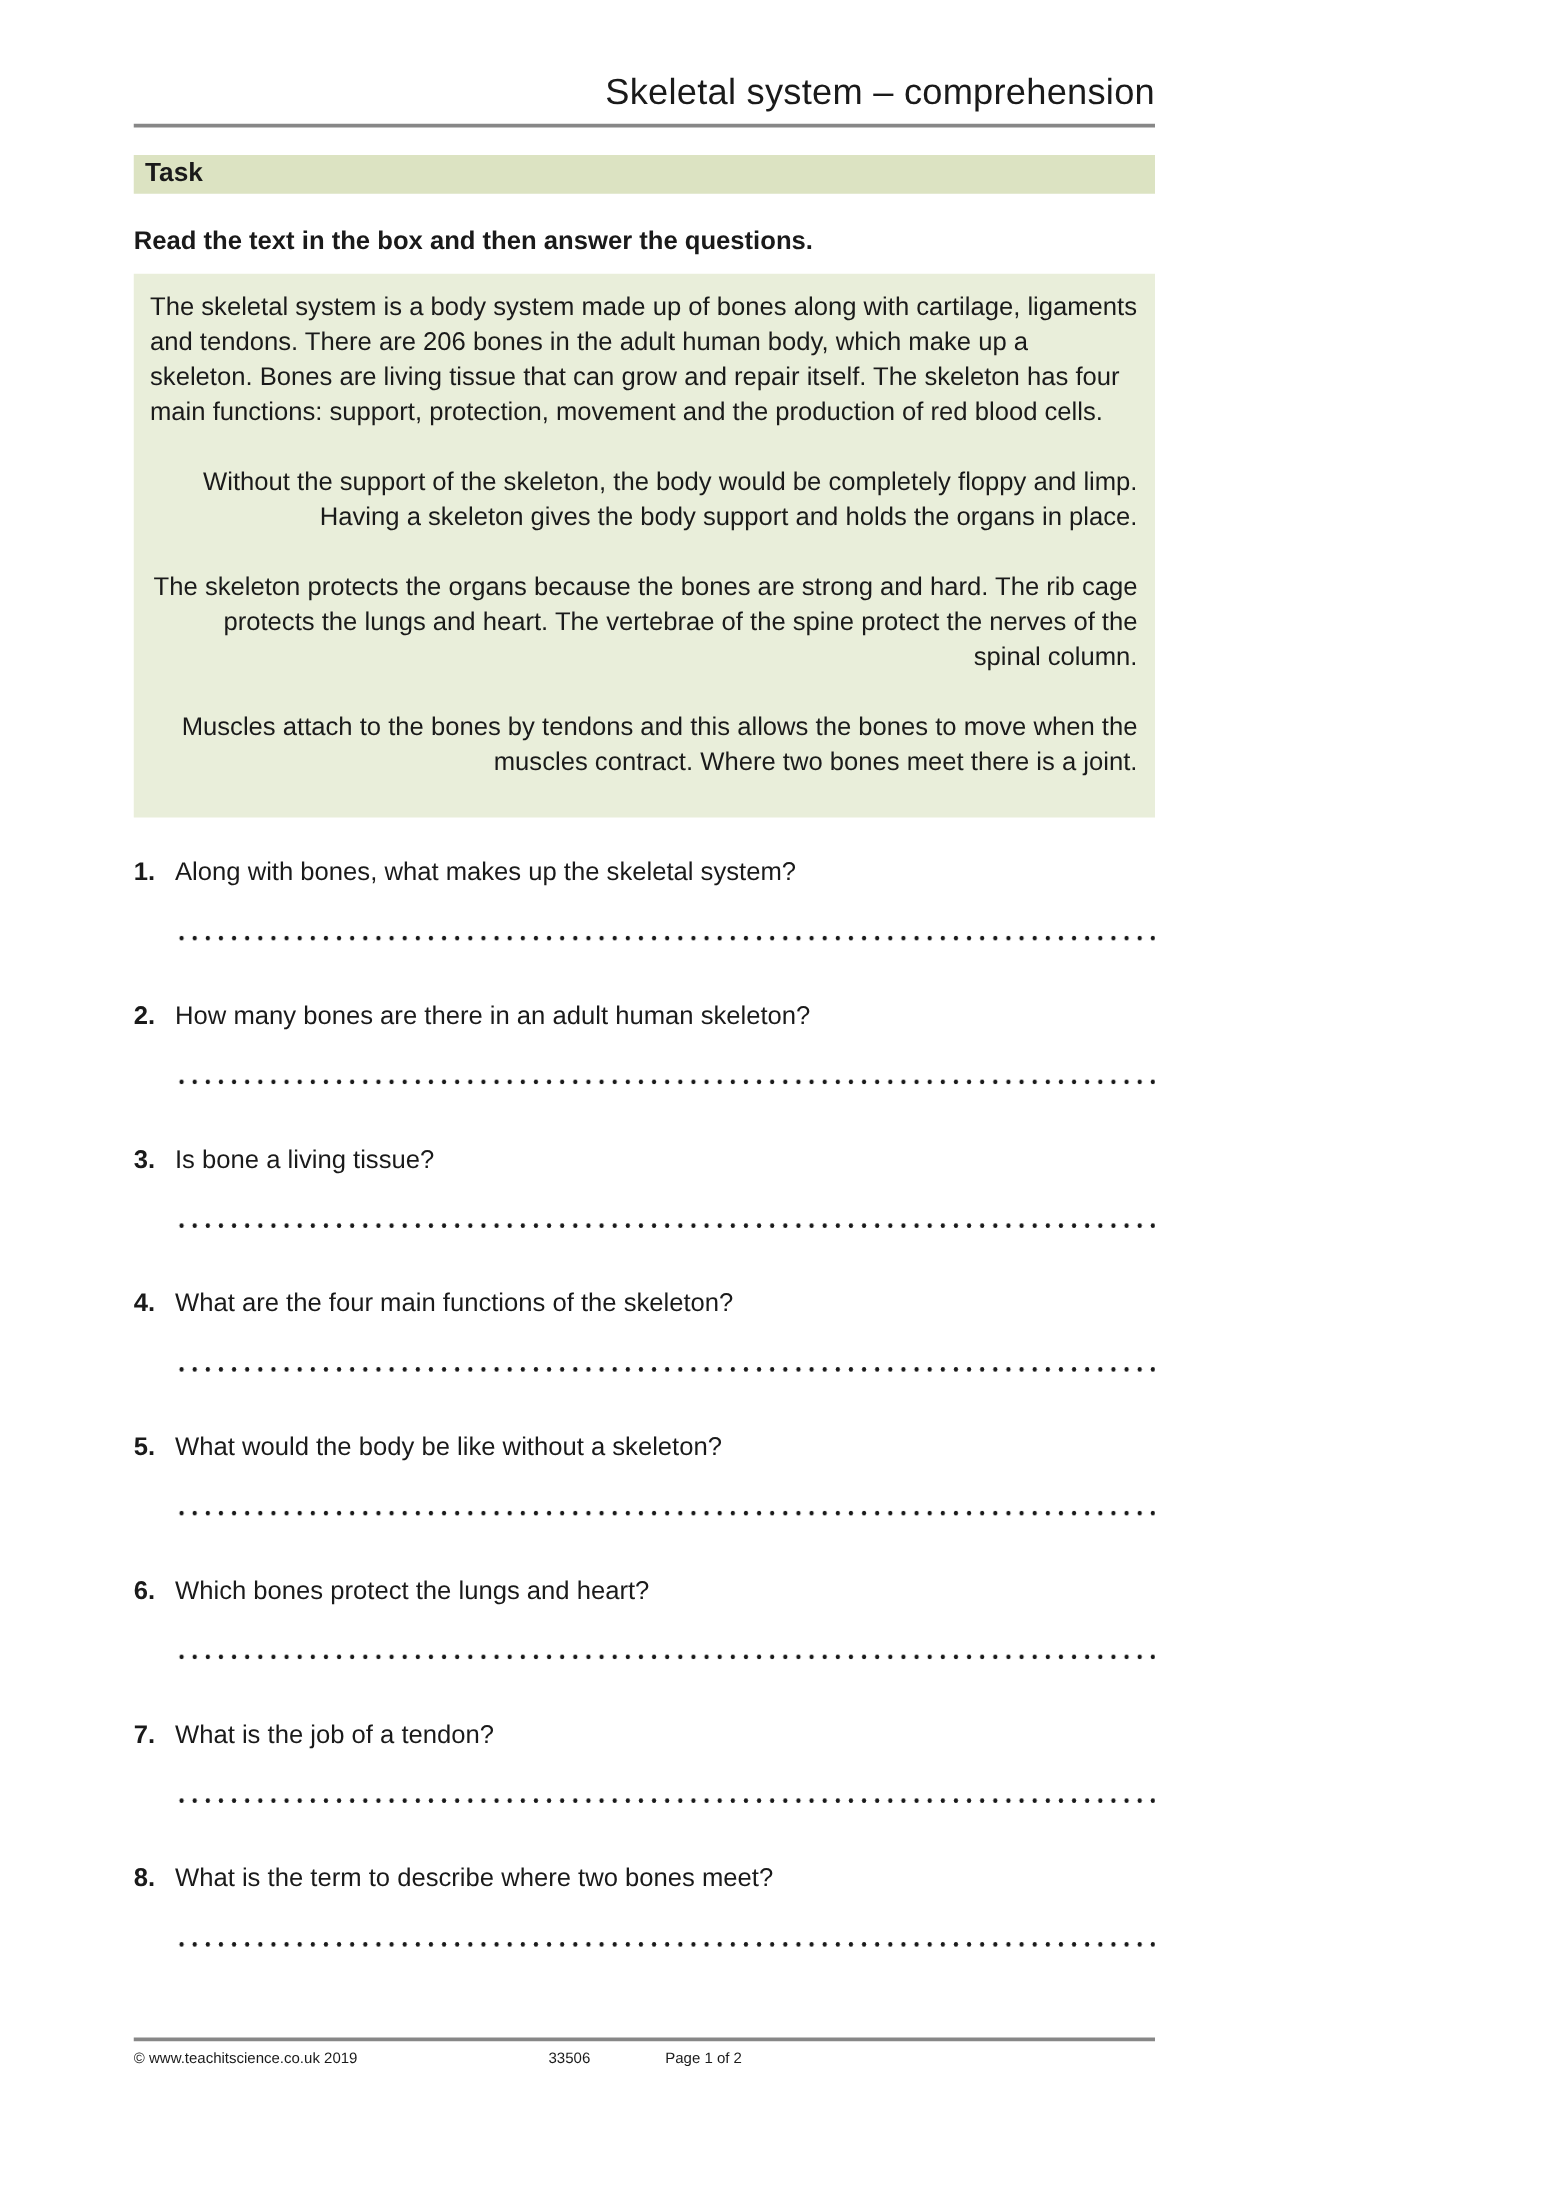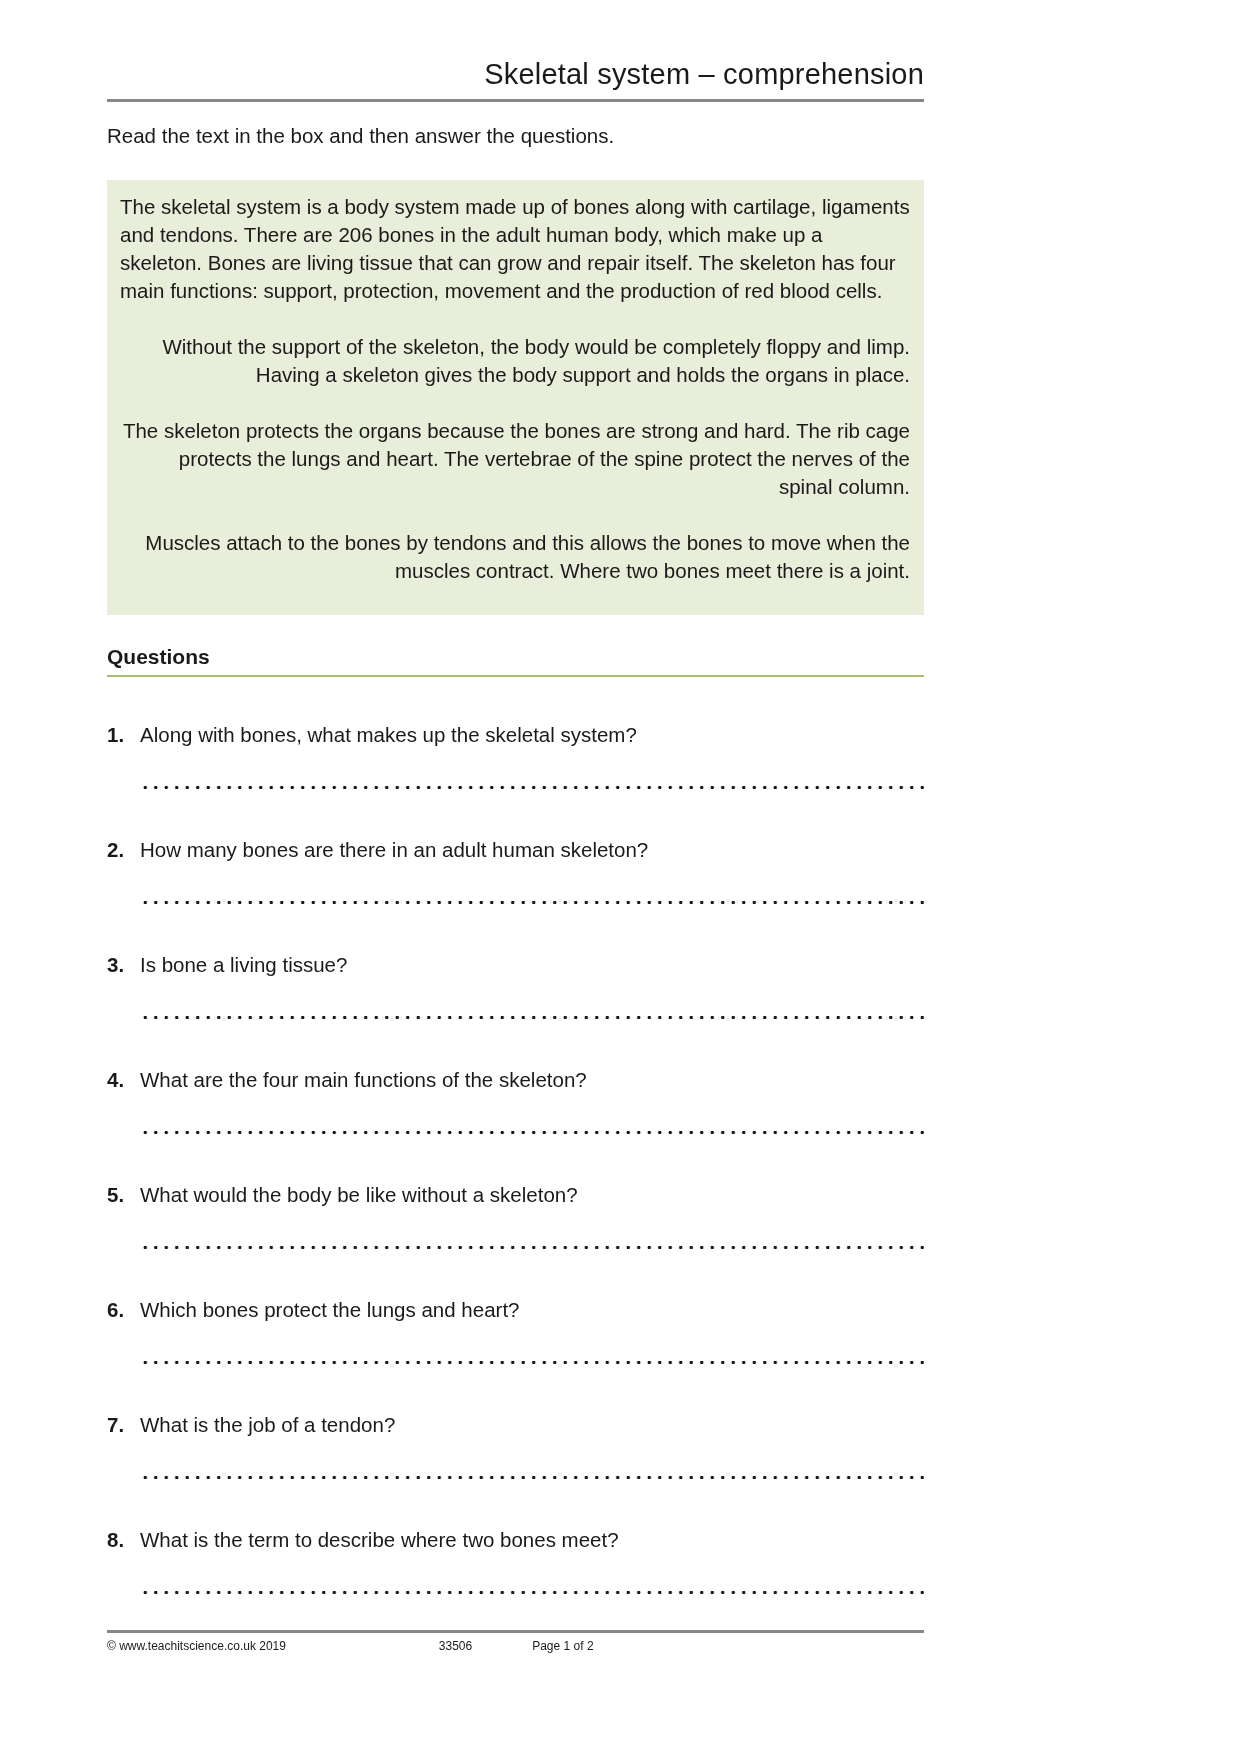--- a/index.html
+++ b/index.html
@@ -39,21 +39,22 @@
   
   .task-bar {
     background: var(--task-bar-bg);
     font-size: 21px;
     font-weight: 700;
     padding: 3px 9px 4px 9px;
     margin-bottom: 26px;
   }
   .instruction {
     font-size: 20.5px;
-    margin-bottom: 32px;
+    margin-bottom: 14px;
+    font-weight: bold;
   }
   
   .passage-box {
     background: var(--passage-box-bg);
     padding: 13px 14px 30px 13px;
     font-size: 20.5px;
     line-height: 28px;
     margin-bottom: 30px;
   }
   .passage-box p + p { margin-top: 28px; text-align: right; }
@@ -109,32 +110,32 @@
 </head>
 <body>
 
 <div class="page">
 
   <div class="doc-header">
     <div class="doc-title">Skeletal system – comprehension</div>
     <hr class="header-rule">
   </div>
 
+  <div class="task-bar">Task</div>
 
   <p class="instruction">Read the text in the box and then answer the questions.</p>
 
   <div class="passage-box">
 
   <p>The skeletal system is a body system made up of bones along with cartilage, ligaments and tendons. There are 206 bones in the adult human body, which make up a skeleton. Bones are living tissue that can grow and repair itself. The skeleton has four main functions: support, protection, movement and the production of red blood cells.</p>
       <p>Without the support of the skeleton, the body would be completely floppy and limp. Having a skeleton gives the body support and holds the organs in place.</p>
       <p>The skeleton protects the organs because the bones are strong and hard. The rib cage protects the lungs and heart. The vertebrae of the spine protect the nerves of the spinal column.</p>
       <p>Muscles attach to the bones by tendons and this allows the bones to move when the muscles contract. Where two bones meet there is a joint.</p>
     </div>
 
-  <div class="questions-heading">Questions</div>
 
   <div id="questions-list">
 
   <div class="question">
     <div class="question-line">
       <span class="question-number">1.</span>
       <span class="question-text">Along with bones, what makes up the skeletal system?</span>
     </div>
     <div class="answer-dotted-line"></div>
   </div>

